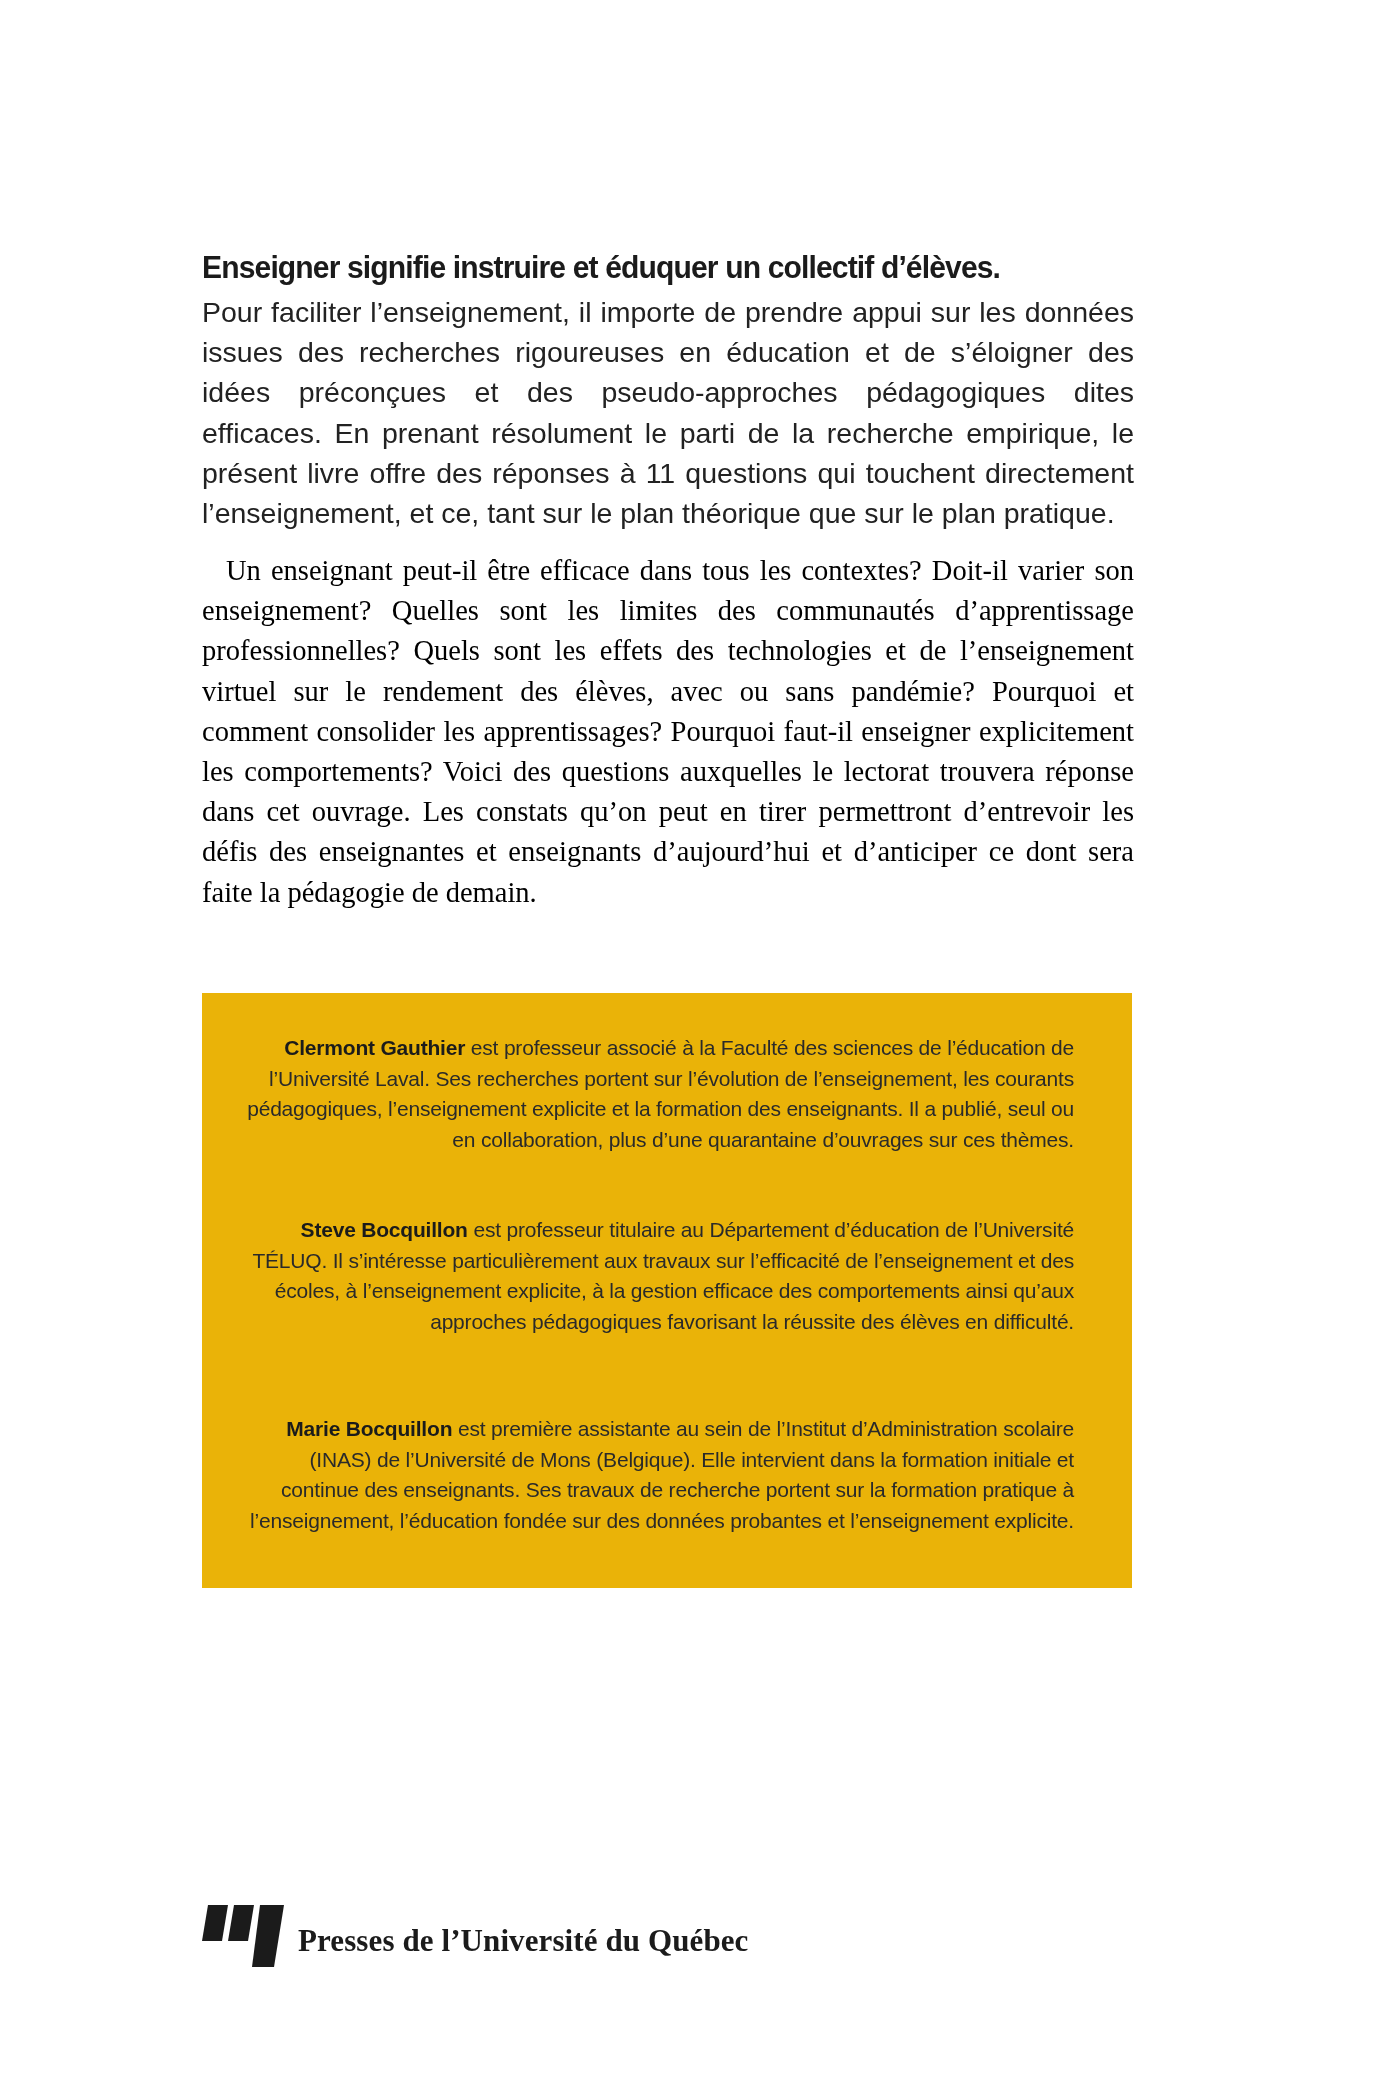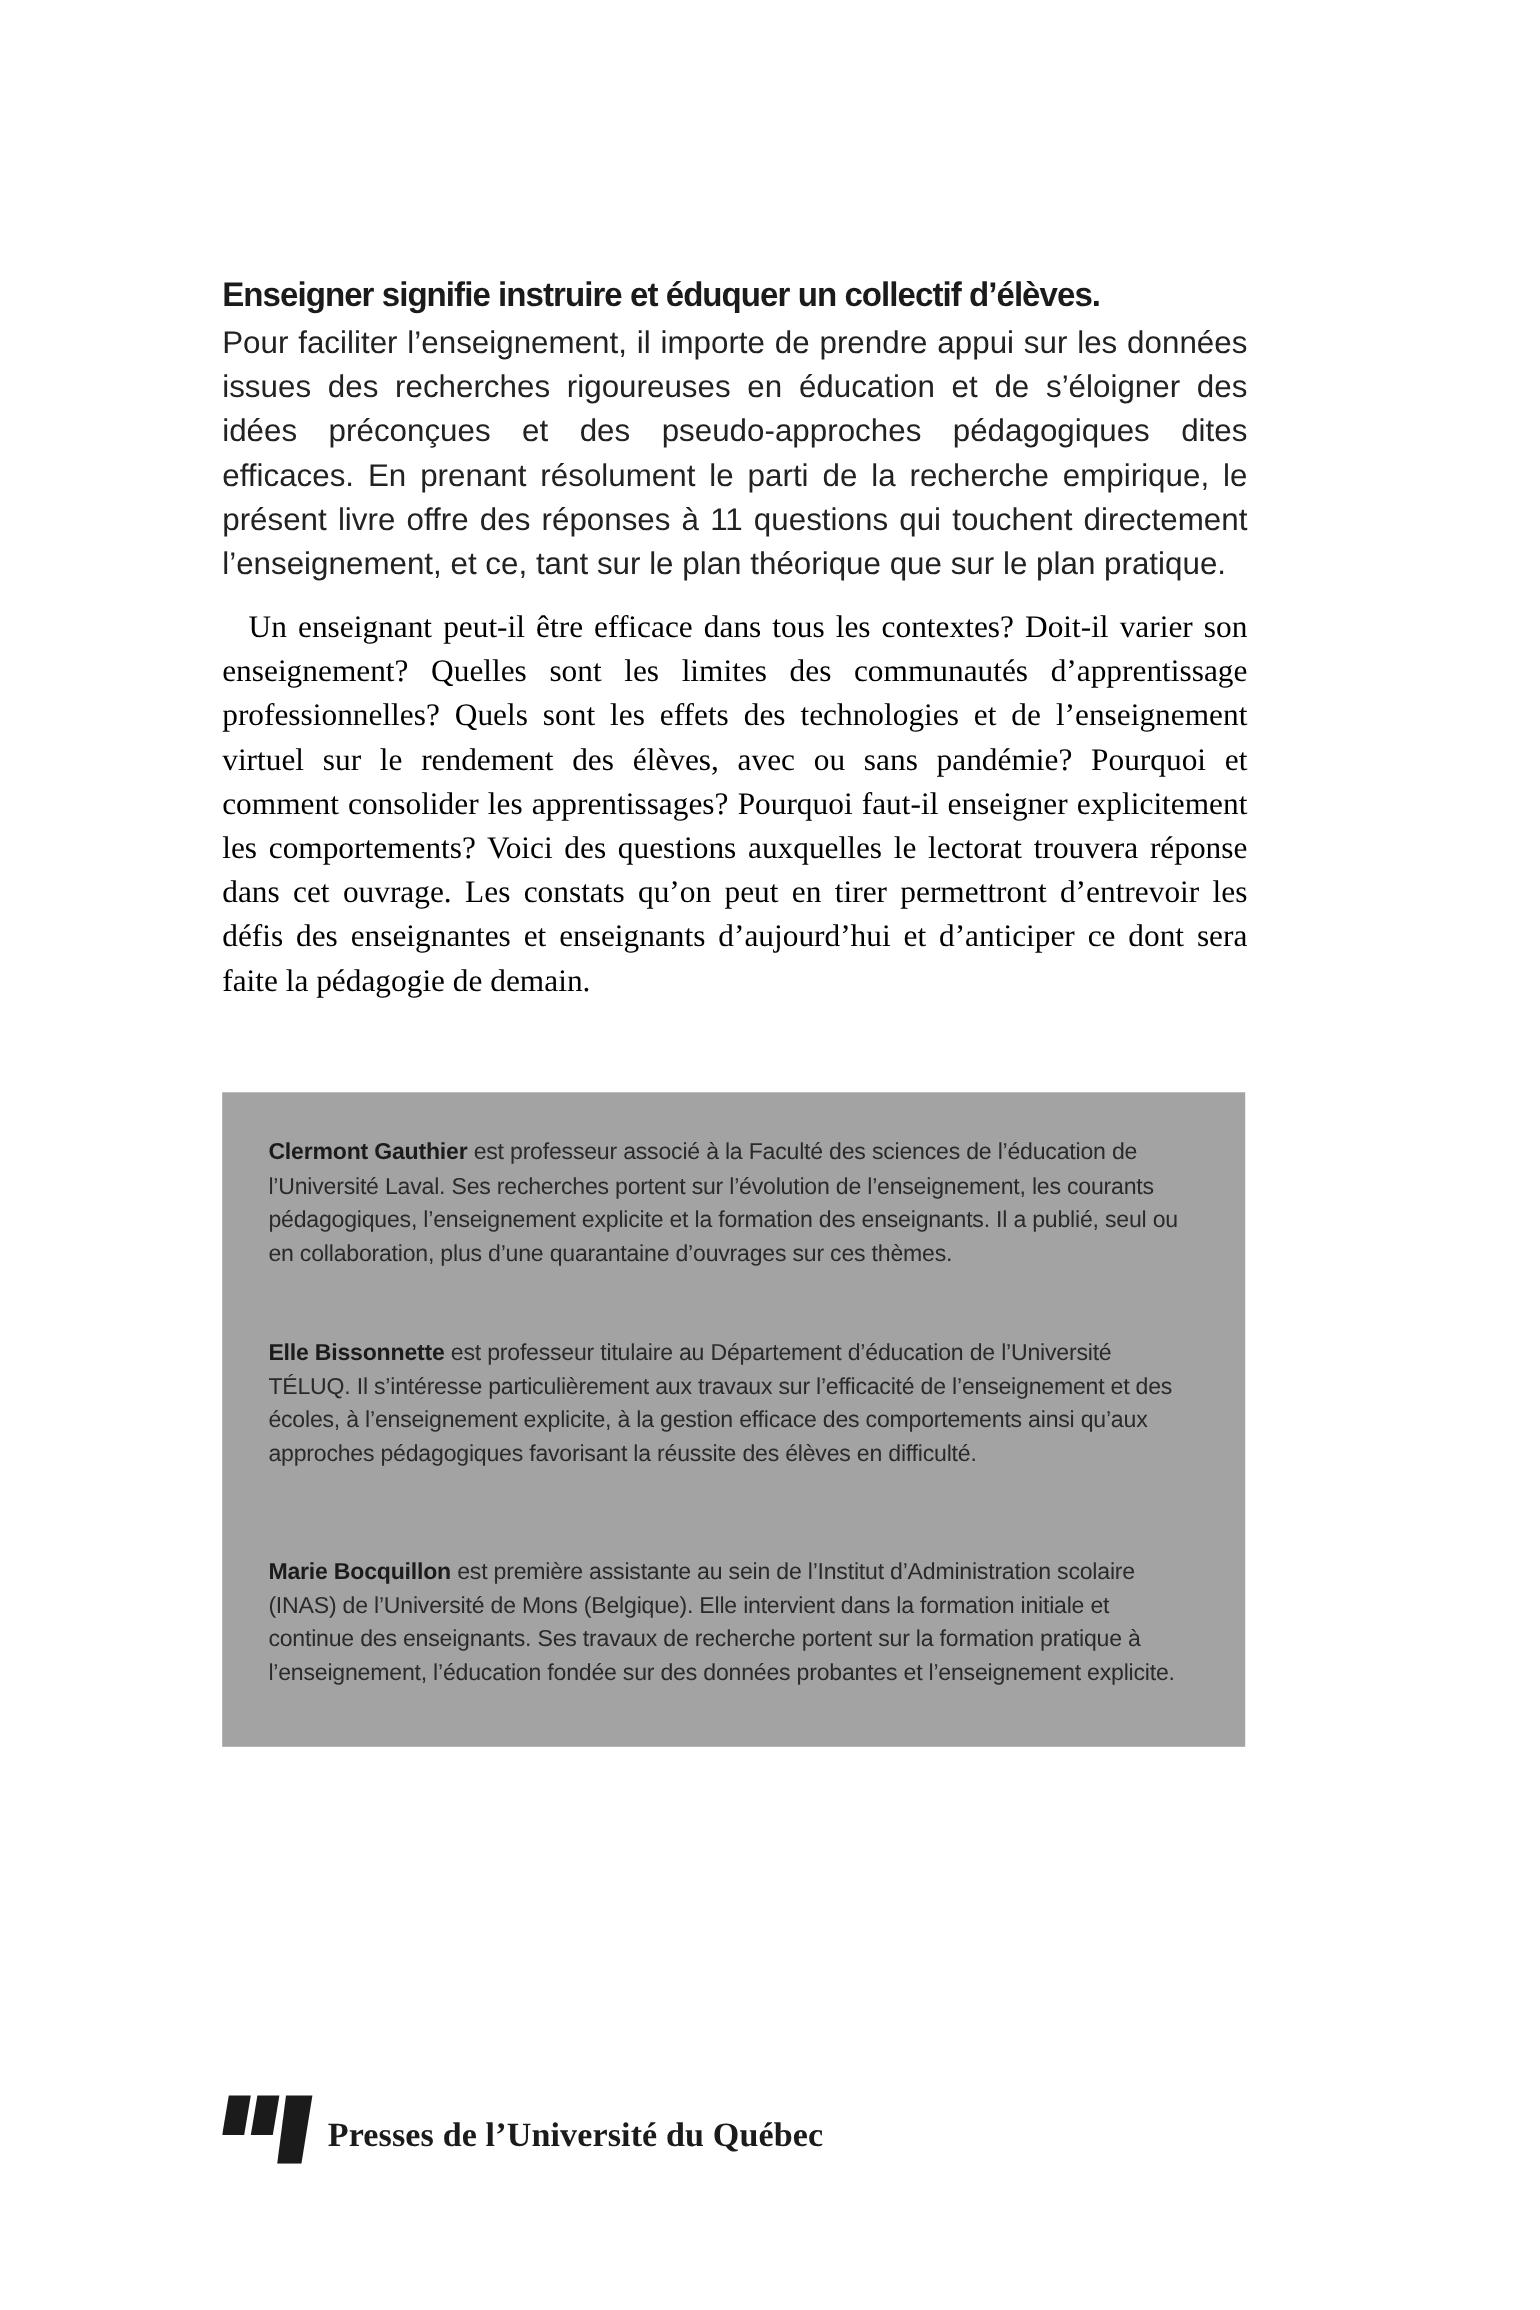--- a/index.html
+++ b/index.html
@@ -19,21 +19,22 @@
     font-family: Liberation Sans, sans-serif; font-size: 28.5px; line-height: 40.2px;
     color: #222; text-align: justify; margin: 0;
   }
   .para2 {
     position: absolute; top: 551px; left: 0; width: 932px;
     font-family: "Liberation Serif", serif; font-size: 28.5px; line-height: 40.2px;
     color: #000000; text-align: justify; text-indent: 24px; margin: 0;
   }
   .bio-box {
     position: absolute; left: 202px; top: 993px; width: 930px; height: 595px;
-    background: #a3a3a3;
+    background: #eab308;
+    text-align: right;
   }
   .bio {
     position: absolute; left: 42px; width: 830px; margin: 0;
     font-family: "Liberation Sans", sans-serif; font-size: 21px; line-height: 30.5px;
     color: #2a2a2a; letter-spacing: -0.2px;
   }
   .bio b { font-weight: bold; color: #1b1b1b; }
   .bio.b1 { top: 40px; }
   .bio.b2 { top: 222px; }
   .bio.b3 { top: 405px; margin-top: 16px; }
@@ -49,21 +50,21 @@
 <body>
 
 <div class="page">
   <div class="headline">Enseigner signifie instruire et éduquer un collectif d’élèves.</div>
   <p class="intro">Pour faciliter l’enseignement, il importe de prendre appui sur les données issues des recherches rigoureuses en éducation et de s’éloigner des idées préconçues et des pseudo-approches pédagogiques dites efficaces. En prenant résolument le parti de la recherche empirique, le présent livre offre des réponses à 11 questions qui touchent directement l’enseignement, et ce, tant sur le plan théorique que sur le plan pratique.</p>
   <p class="para2">Un enseignant peut-il être efficace dans tous les contextes? Doit-il varier son enseignement? Quelles sont les limites des communautés d’apprentissage professionnelles? Quels sont les effets des technologies et de l’enseignement virtuel sur le rendement des élèves, avec ou sans pandémie? Pourquoi et comment consolider les apprentissages? Pourquoi faut-il enseigner explicitement les comportements? Voici des questions auxquelles le lectorat trouvera réponse dans cet ouvrage. Les constats qu’on peut en tirer permettront d’entrevoir les défis des enseignantes et enseignants d’aujourd’hui et d’anticiper ce dont sera faite la pédagogie de demain.</p>
 </div>
 
 <div class="bio-box">
   <p class="bio b1"><b>Clermont Gauthier</b><span> est professeur associé à la Faculté des sciences de l’éducation de l’Université Laval. Ses recherches portent sur l’évolution de l’enseignement, les courants pédagogiques, l’enseignement explicite et la formation des enseignants. Il a publié, seul ou en collaboration, plus d’une quarantaine d’ouvrages sur ces thèmes.</span></p>
-  <p class="bio b2"><b>Elle Bissonnette</b><span> est professeur titulaire au Département d’éducation de l’Université TÉLUQ. Il s’intéresse particulièrement aux travaux sur l’efficacité de l’enseignement et des écoles, à l’enseignement explicite, à la gestion efficace des comportements ainsi qu’aux approches pédagogiques favorisant la réussite des élèves en difficulté.</span></p>
+  <p class="bio b2"><b>Steve Bocquillon</b><span> est professeur titulaire au Département d’éducation de l’Université TÉLUQ. Il s’intéresse particulièrement aux travaux sur l’efficacité de l’enseignement et des écoles, à l’enseignement explicite, à la gestion efficace des comportements ainsi qu’aux approches pédagogiques favorisant la réussite des élèves en difficulté.</span></p>
   <p class="bio b3"><b>Marie Bocquillon</b><span> est première assistante au sein de l’Institut d’Administration scolaire (INAS) de l’Université de Mons (Belgique). Elle intervient dans la formation initiale et continue des enseignants. Ses travaux de recherche portent sur la formation pratique à l’enseignement, l’éducation fondée sur des données probantes et l’enseignement explicite.</span></p>
 </div>
 
 <div class="publisher">
   <svg class="logo" viewBox="0 0 84 64">
     <polygon points="6,2 26,2 20,38 0,38" fill="#1b1b1b"></polygon>
     <polygon points="32,2 52,2 46,38 26,38" fill="#1b1b1b"></polygon>
     <polygon points="58,2 82,2 72,64 50,64" fill="#1b1b1b"></polygon>
   </svg>
   <div class="pub-name">Presses de l’Université du Québec</div>

